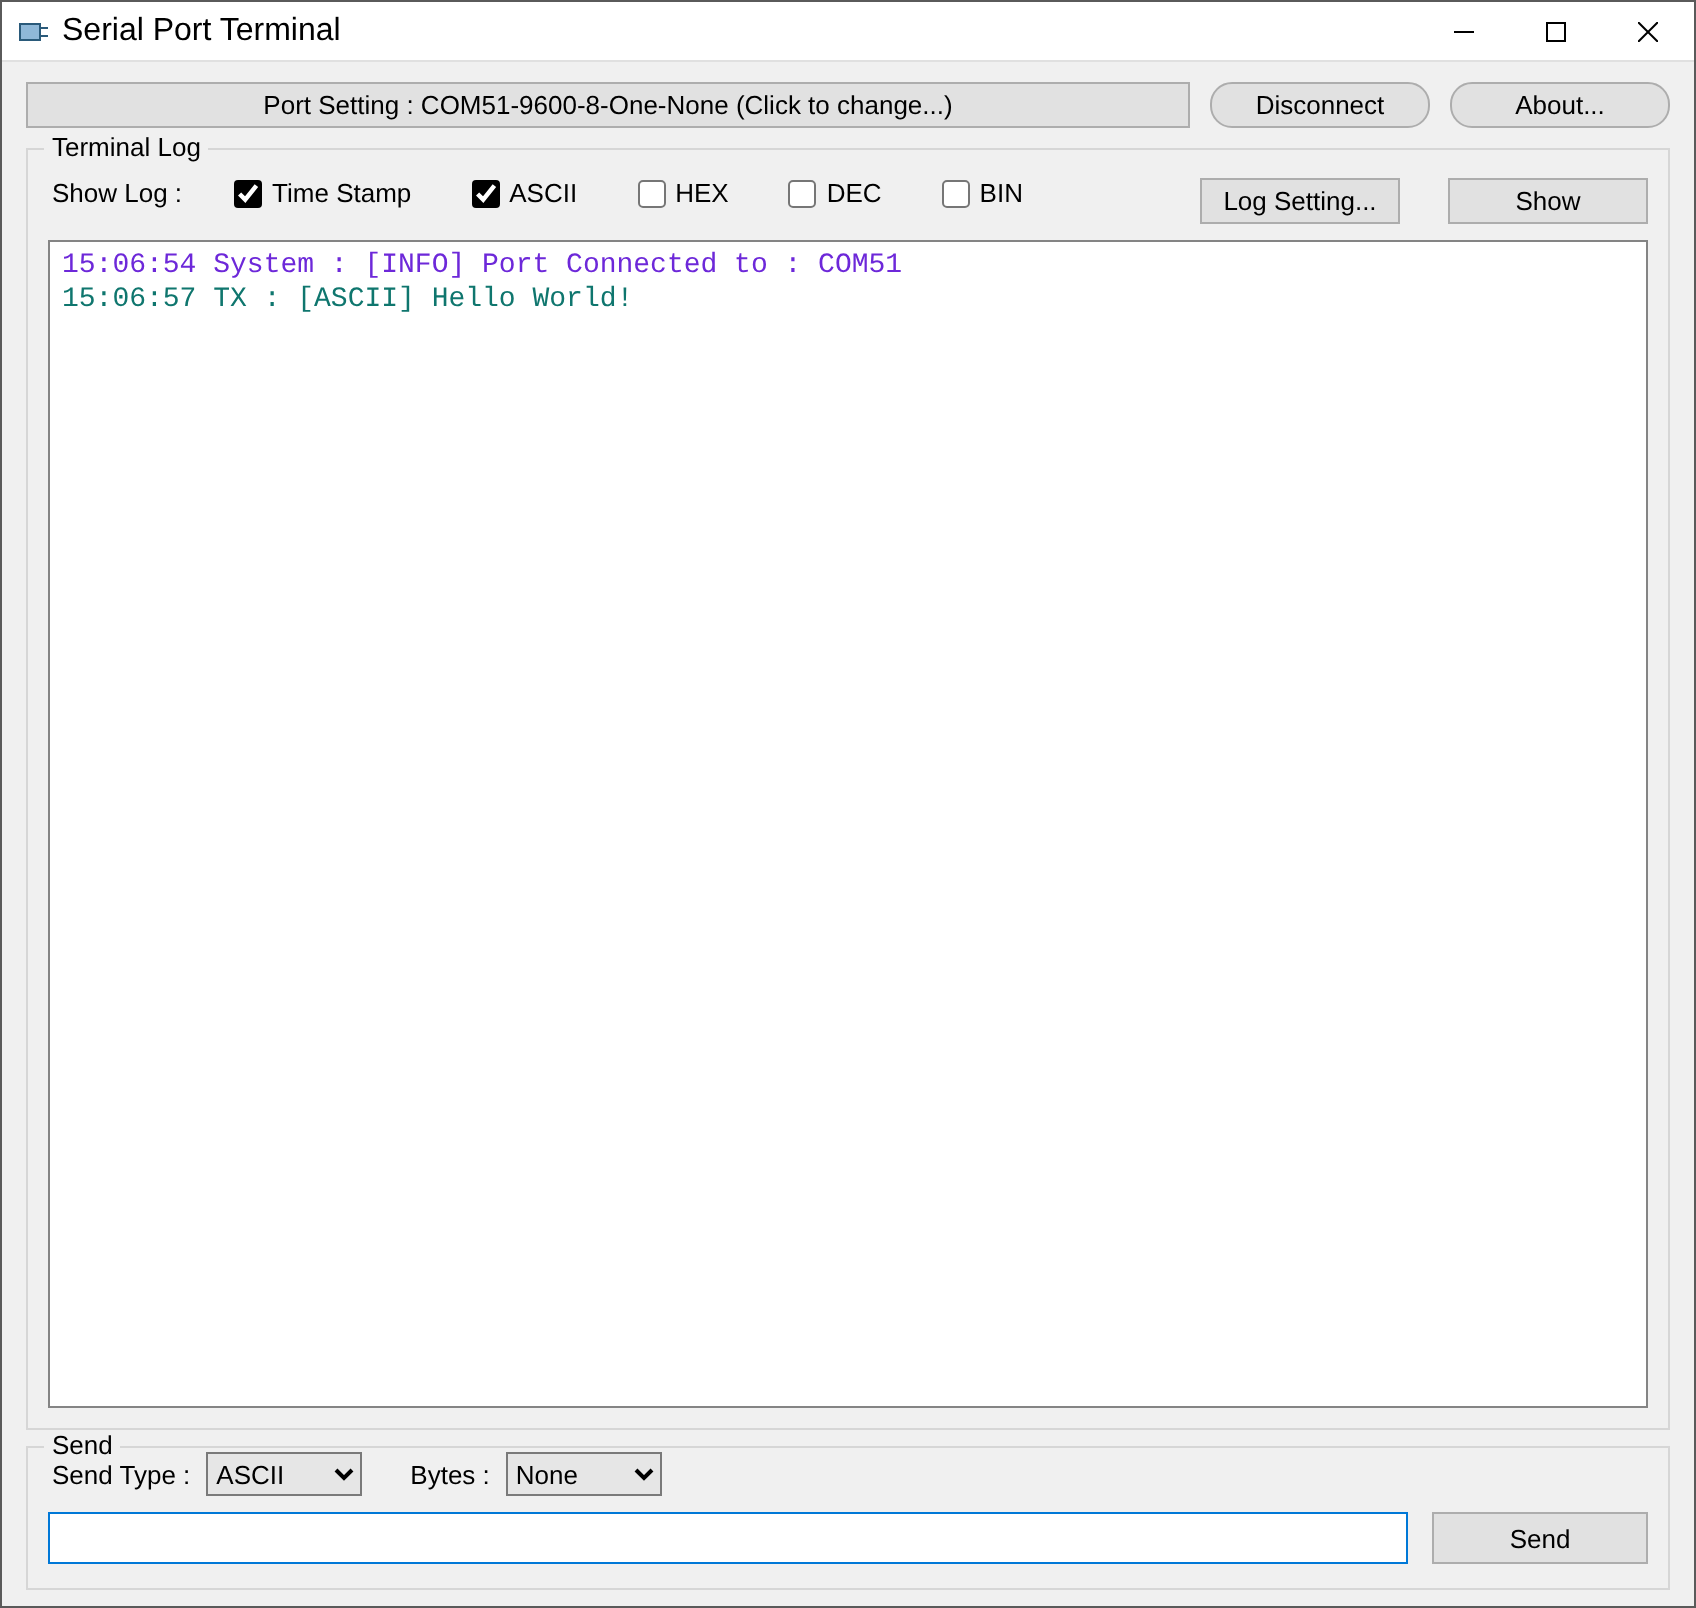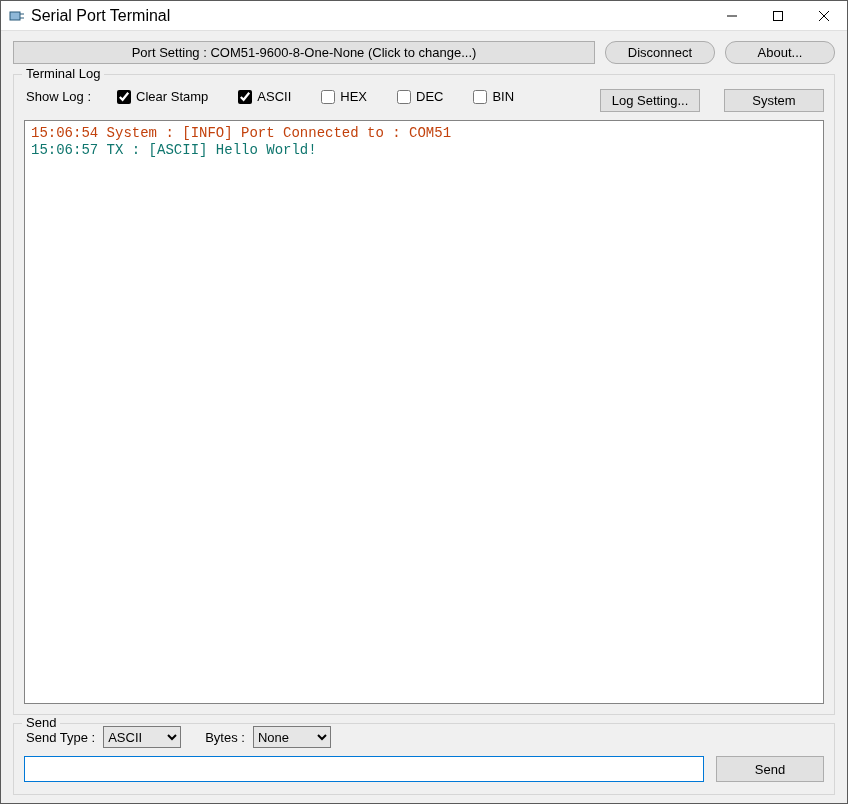--- a/index.html
+++ b/index.html
@@ -100,21 +100,21 @@
     flex:1;
     background:#ffffff;
     border:1px solid #848484;
     padding:4px 6px;
     font-family:'Courier New', monospace;
     font-size:14px;
     line-height:17px;
     white-space:pre;
     overflow:auto;
   }
-  .log-sys  { color:#c2410c; }
+  .log-sys  { color:#6d28d9; }
   .log-tx   { color:#0f766e; }
   .log-rx   { color:#9a9a9a; }
 
   
   .send-group { padding:0 10px 12px 10px; }
   .send-row1 { display:flex; align-items:center; gap:8px; margin:2px 0 8px 2px;}
   .send-row1 .sel {
     font-family:inherit; font-size:13px;
     border:1px solid #7a7a7a; background:#e6e6e6;
     height:22px; width:78px;
@@ -187,42 +187,42 @@
     </div>
 
     <div class="groupbox terminal-group">
       <span class="legend">Terminal Log</span>
 
       <div class="showlog-row">
         <span class="lbl">Show Log :</span>
 
         <label class="chk">
           <input type="checkbox" id="cb-ts" checked="" style="">
-          <span>Clear Stamp</span>
+          <span>Time Stamp</span>
         </label>
         <label class="chk">
           <input type="checkbox" id="cb-ascii" checked="" style="">
           <span>ASCII</span>
         </label>
         <label class="chk">
           <input type="checkbox" id="cb-hex" style="">
           <span>HEX</span>
         </label>
         <label class="chk">
           <input type="checkbox" id="cb-dec" style="">
           <span>DEC</span>
         </label>
         <label class="chk">
           <input type="checkbox" id="cb-bin" style="">
           <span>BIN</span>
         </label>
 
         <span class="flex"></span>
         <button class="btn btn-logsetting">Log Setting...</button>
-        <button class="btn btn-clear">System</button>
+        <button class="btn btn-clear">Show</button>
       </div>
 
       <div class="logarea" id="logarea"><div class="log-line log-sys">15:06:54 System : [INFO] Port Connected to : COM51</div><div class="log-line log-tx">15:06:57 TX : [ASCII] Hello World!</div></div>
     </div>
 
     <div class="groupbox send-group">
       <span class="legend">Send</span>
 
       <div class="send-row1">
         <span>Send Type :</span>

